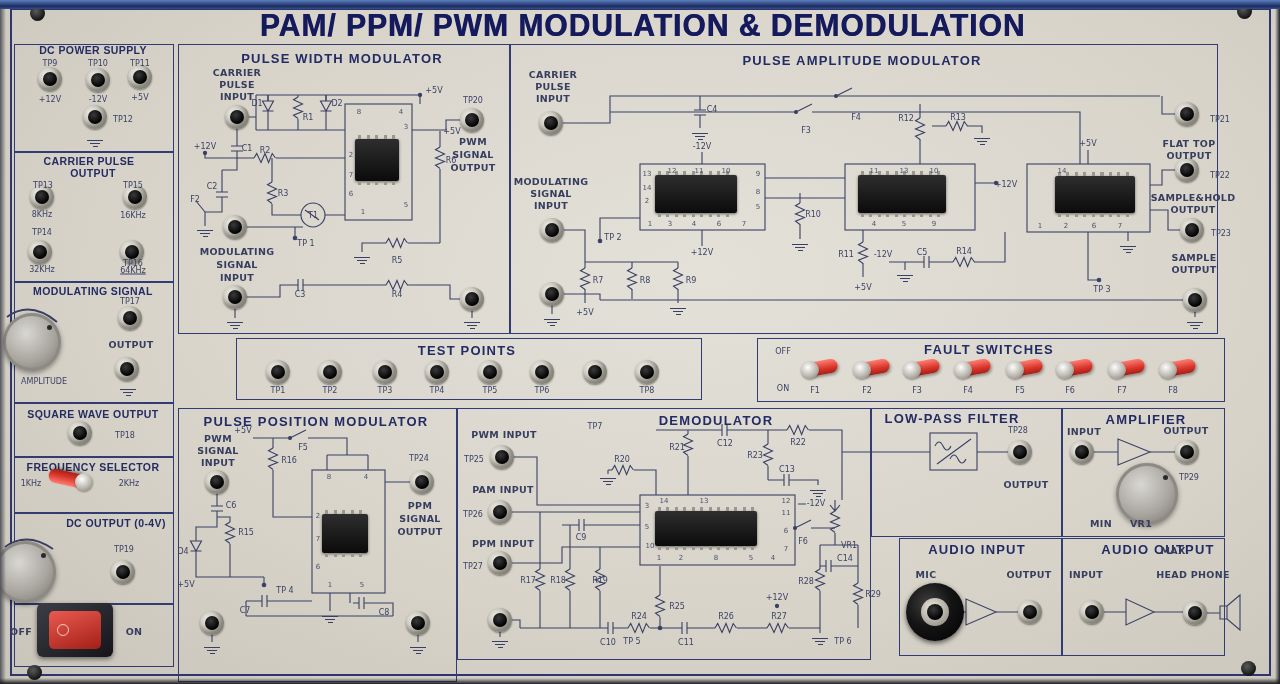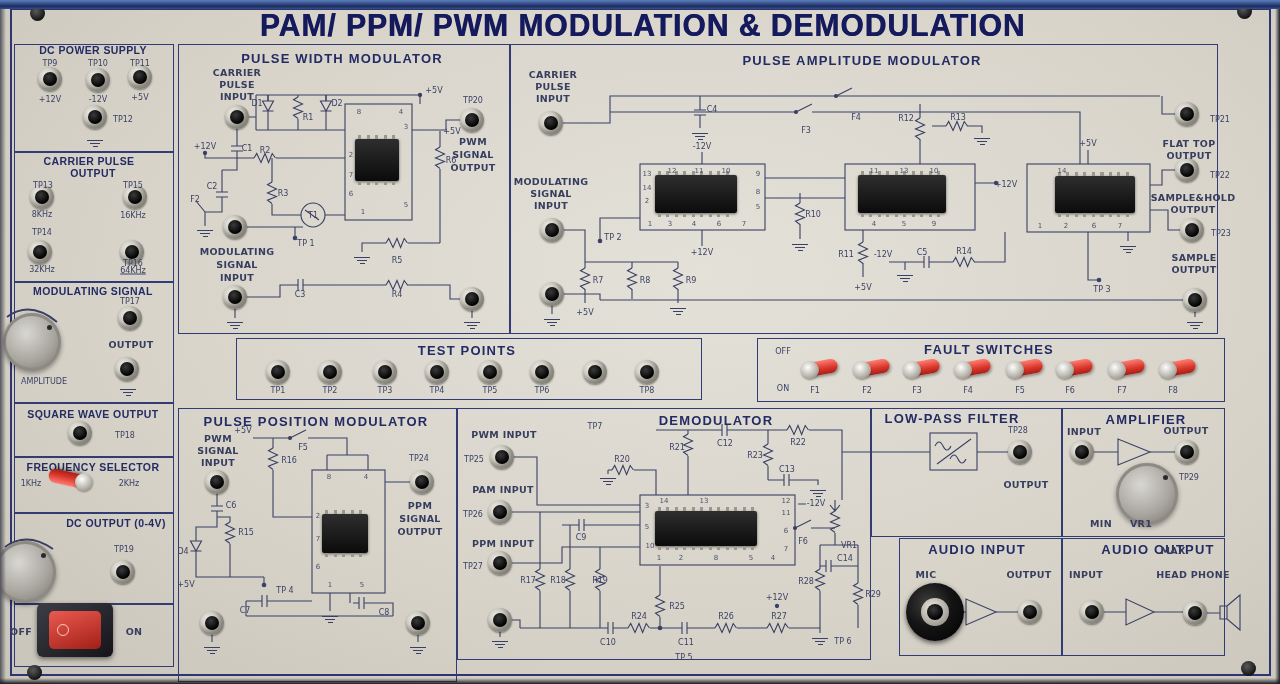--- a/index.html
+++ b/index.html
@@ -432,21 +432,21 @@
       <div class="pl t" style="left: 725px; top: 443px;">C12</div>
       <div class="pl t" style="left: 798px; top: 442px;">R22</div>
       <div class="pl t" style="left: 755px; top: 455px;">R23</div>
       <div class="pl t" style="left: 787px; top: 469px;">C13</div>
       <div class="pl t" style="left: 581px; top: 537px;">C9</div>
       <div class="pl t" style="left: 528px; top: 580px;">R17</div>
       <div class="pl t" style="left: 558px; top: 580px;">R18</div>
       <div class="pl t" style="left: 588px; top: 580px; margin-left: 12px;">R19</div>
       <div class="pl t" style="left: 608px; top: 642px;">C10</div>
       <div class="pl t" style="left: 639px; top: 616px;">R24</div>
-      <div class="pl t" style="left: 684px; top: 641px; margin-top: 16px;">TP 5</div>
+      <div class="pl t" style="left: 632px; top: 641px;">TP 5</div>
       <div class="pl t" style="left: 686px; top: 642px;">C11</div>
       <div class="pl t" style="left: 677px; top: 606px;">R25</div>
       <div class="pl t" style="left: 726px; top: 616px;">R26</div>
       <div class="pl t" style="left: 777px; top: 597px;">+12V</div>
       <div class="pl t" style="left: 779px; top: 616px;">R27</div>
       <div class="pl t" style="left: 843px; top: 641px;">TP 6</div>
       <div class="pl t" style="left: 816px; top: 503px;">-12V</div>
       <div class="pl t" style="left: 803px; top: 541px;">F6</div>
       <div class="pl t" style="left: 849px; top: 545px;">VR1</div>
       <div class="pl t" style="left: 845px; top: 558px;">C14</div>

